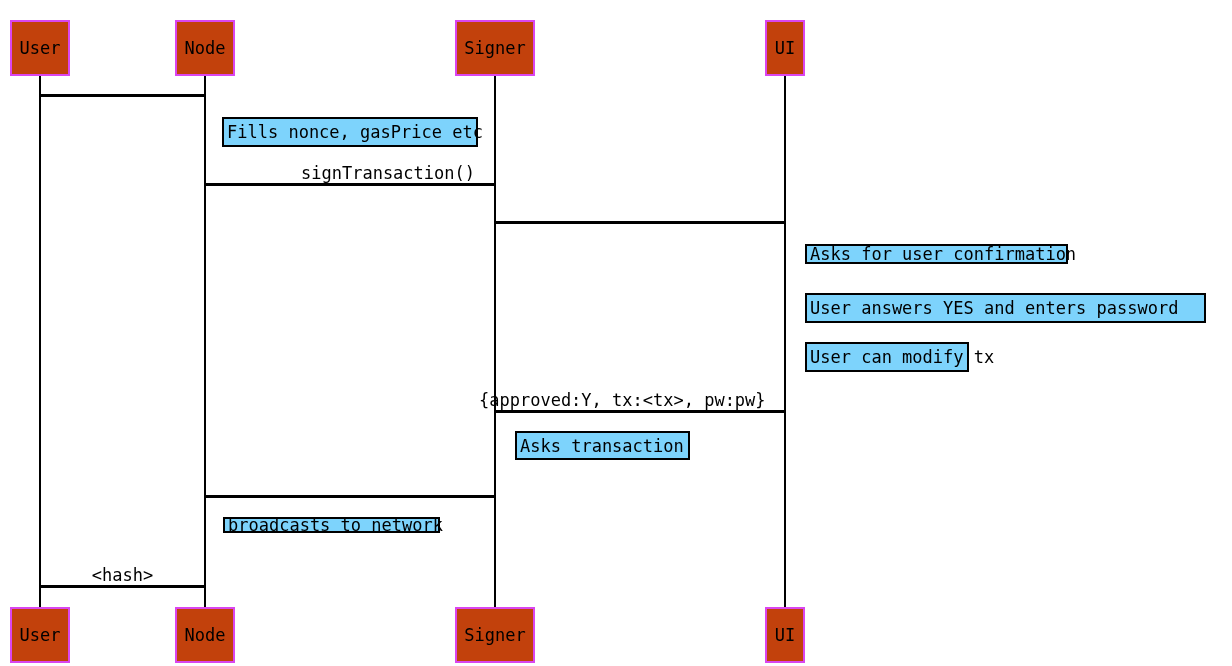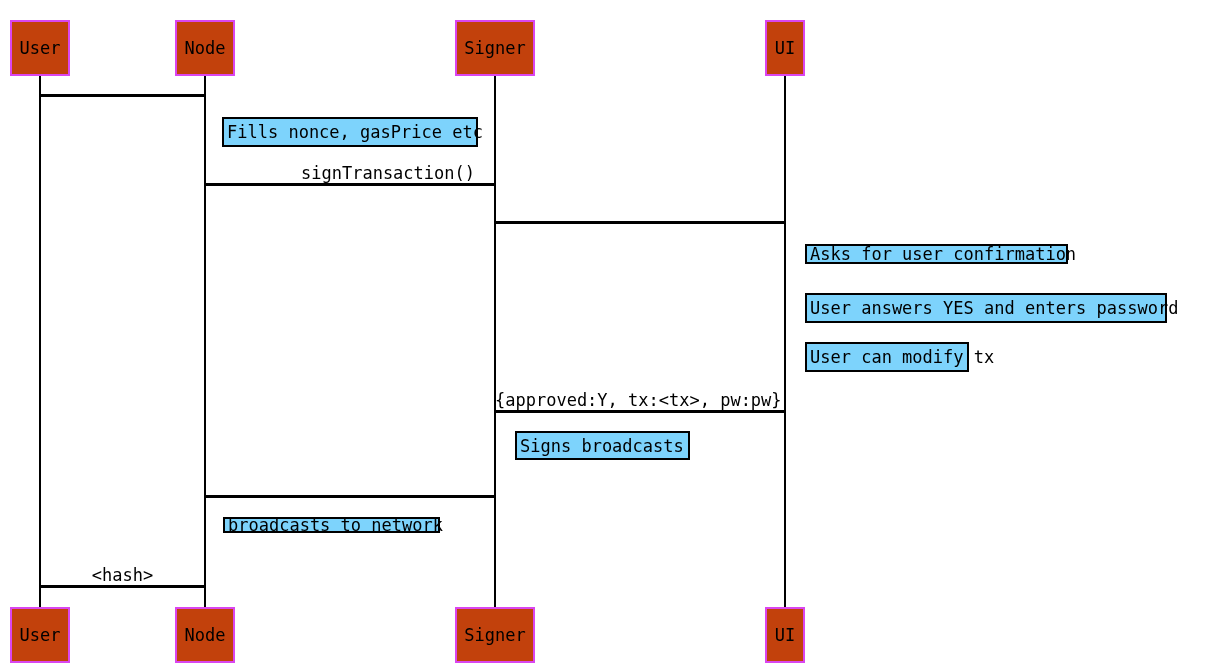--- a/index.html
+++ b/index.html
@@ -96,32 +96,32 @@
   </div>
 
   <div class="msg-label" style="left:205px; width:290px; top:163px;margin-left:38px;">signTransaction()</div>
   <div class="msg-line" style="left:204px; width:292px; top:183px;"></div>
 
   <div class="msg-line" style="left:494px; width:292px; top:221px;"></div>
 
   <div class="note" style="left:805px; top:244px; width:263px; height:20px;">
     <span>Asks for user confirmation</span>
   </div>
-  <div class="note" style="left:805px; top:293px; width:362px; height:30px;">
+  <div class="note" style="left:805px; top:293px; width:401px; height:30px;">
     <span>User answers YES and enters password</span>
   </div>
   <div class="note" style="left:805px; top:342px; width:164px; height:30px;">
     <span>User can modify tx</span>
   </div>
 
-  <div class="msg-label" style="left:495px; width:243px; top:390px;">{approved:Y, tx:&lt;tx&gt;, pw:pw}</div>
+  <div class="msg-label" style="left:479px; width:243px; top:390px;">{approved:Y, tx:&lt;tx&gt;, pw:pw}</div>
   <div class="msg-line" style="left:494px; width:292px; top:410px;"></div>
 
   <div class="note" style="left:515px; top:431px; width:175px; height:29px;">
-    <span>Signs broadcasts</span>
+    <span>Asks transaction</span>
   </div>
 
   <div class="msg-line" style="left:204px; width:292px; top:495px;"></div>
 
   <div class="note" style="left:223px; top:517px; width:217px; height:16px;">
     <span>broadcasts to network</span>
   </div>
 
   <div class="msg-label" style="left:40px; width:165px; top:565px;">&lt;hash&gt;</div>
   <div class="msg-line" style="left:39px; width:167px; top:585px;"></div>

